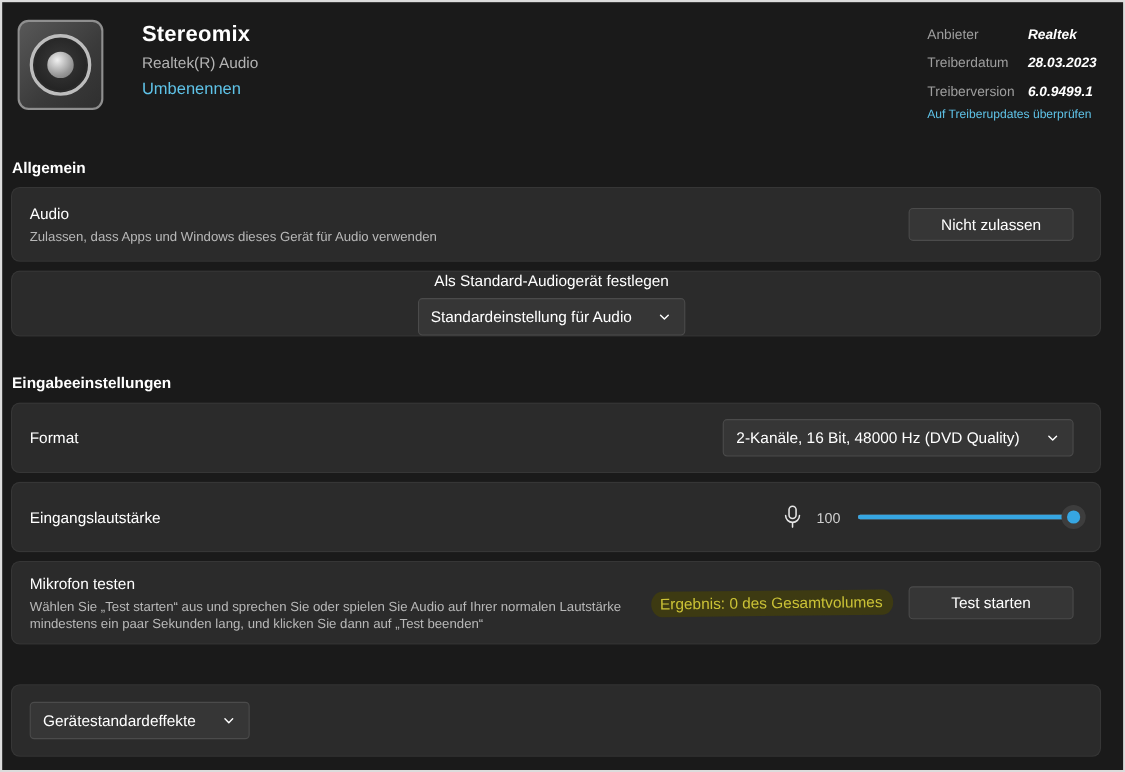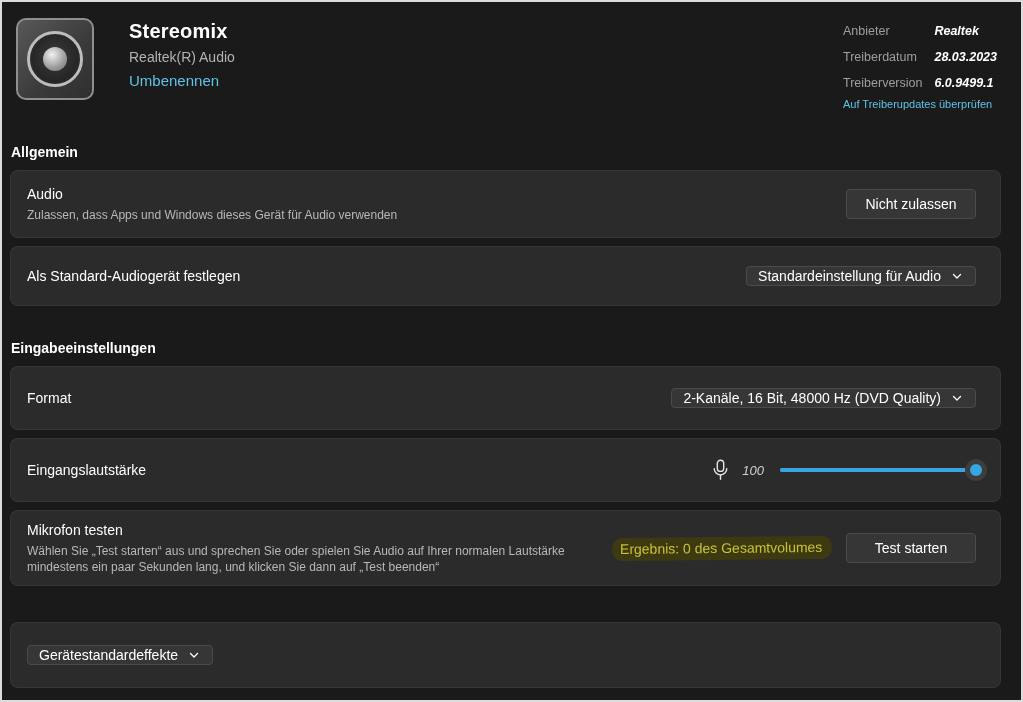--- a/index.html
+++ b/index.html
@@ -47,39 +47,39 @@
     background:#2b2b2b;
     border:1px solid rgba(255,255,255,.055);
     border-radius:8px;
     margin:0 20px 8px 8px;
     padding:0 24px 0 16px;
     display:flex; align-items:center; justify-content:space-between;
   }
   .card-title { font-size:14px; color:#fff; }
   .card-desc  { font-size:12px; color:#b8b8b8; margin-top:5px; line-height:16px; }
   .h68 { min-height:68px; }
-  .h60 { min-height:60px; }
+  .h60 { min-height:60px;flex-direction:column; }
   .h64 { min-height:64px; }
   .h76 { min-height:76px;gap:24px; }
   .h66 { min-height:66px; }
   
   .btn {
     background:#363636; border:1px solid #4b4b4b; border-radius:4px;
     color:#fff; font-size:14px; font-family:inherit;
-    width:130px; height:30px; cursor:pointer; flex:0 0 auto;
+    width:150px; height:30px; cursor:pointer; flex:0 0 auto;
   }
   .dropdown {
     background:#363636; border:1px solid #4b4b4b; border-radius:4px;
-    color:#fff; font-size:14px; height:20px;
-    display:flex; align-items:center; gap:10px;
+    color:#fff; font-size:14px; height:34px;
+    display:flex; align-items:center; gap:24px;
     padding:0 12px 0 11px; cursor:pointer; flex:0 0 auto;
   }
   .chevron { display:flex; align-items:center; }
   
-  .volume-controls { display:flex; align-items:center;font-style:italic; }
+  .volume-controls { display:flex; align-items:center; }
   .mic-icon { display:flex; align-items:center; margin-right:12px; }
   .volume-value { font-size:13px; color:#cfcfcf; margin-right:16px; }
   .slider { position:relative; width:196px; height:22px; cursor:pointer; }
   .slider-track, .slider-fill {
     position:absolute; top:50%; transform:translateY(-50%);
     height:4px; border-radius:2px; left:0;
   }
   .slider-track { width:100%; background:#898989; }
   .slider-fill  { background:#36a6e2; }
   .thumb-wrap { position:absolute; top:50%; left:0; height:0; }

